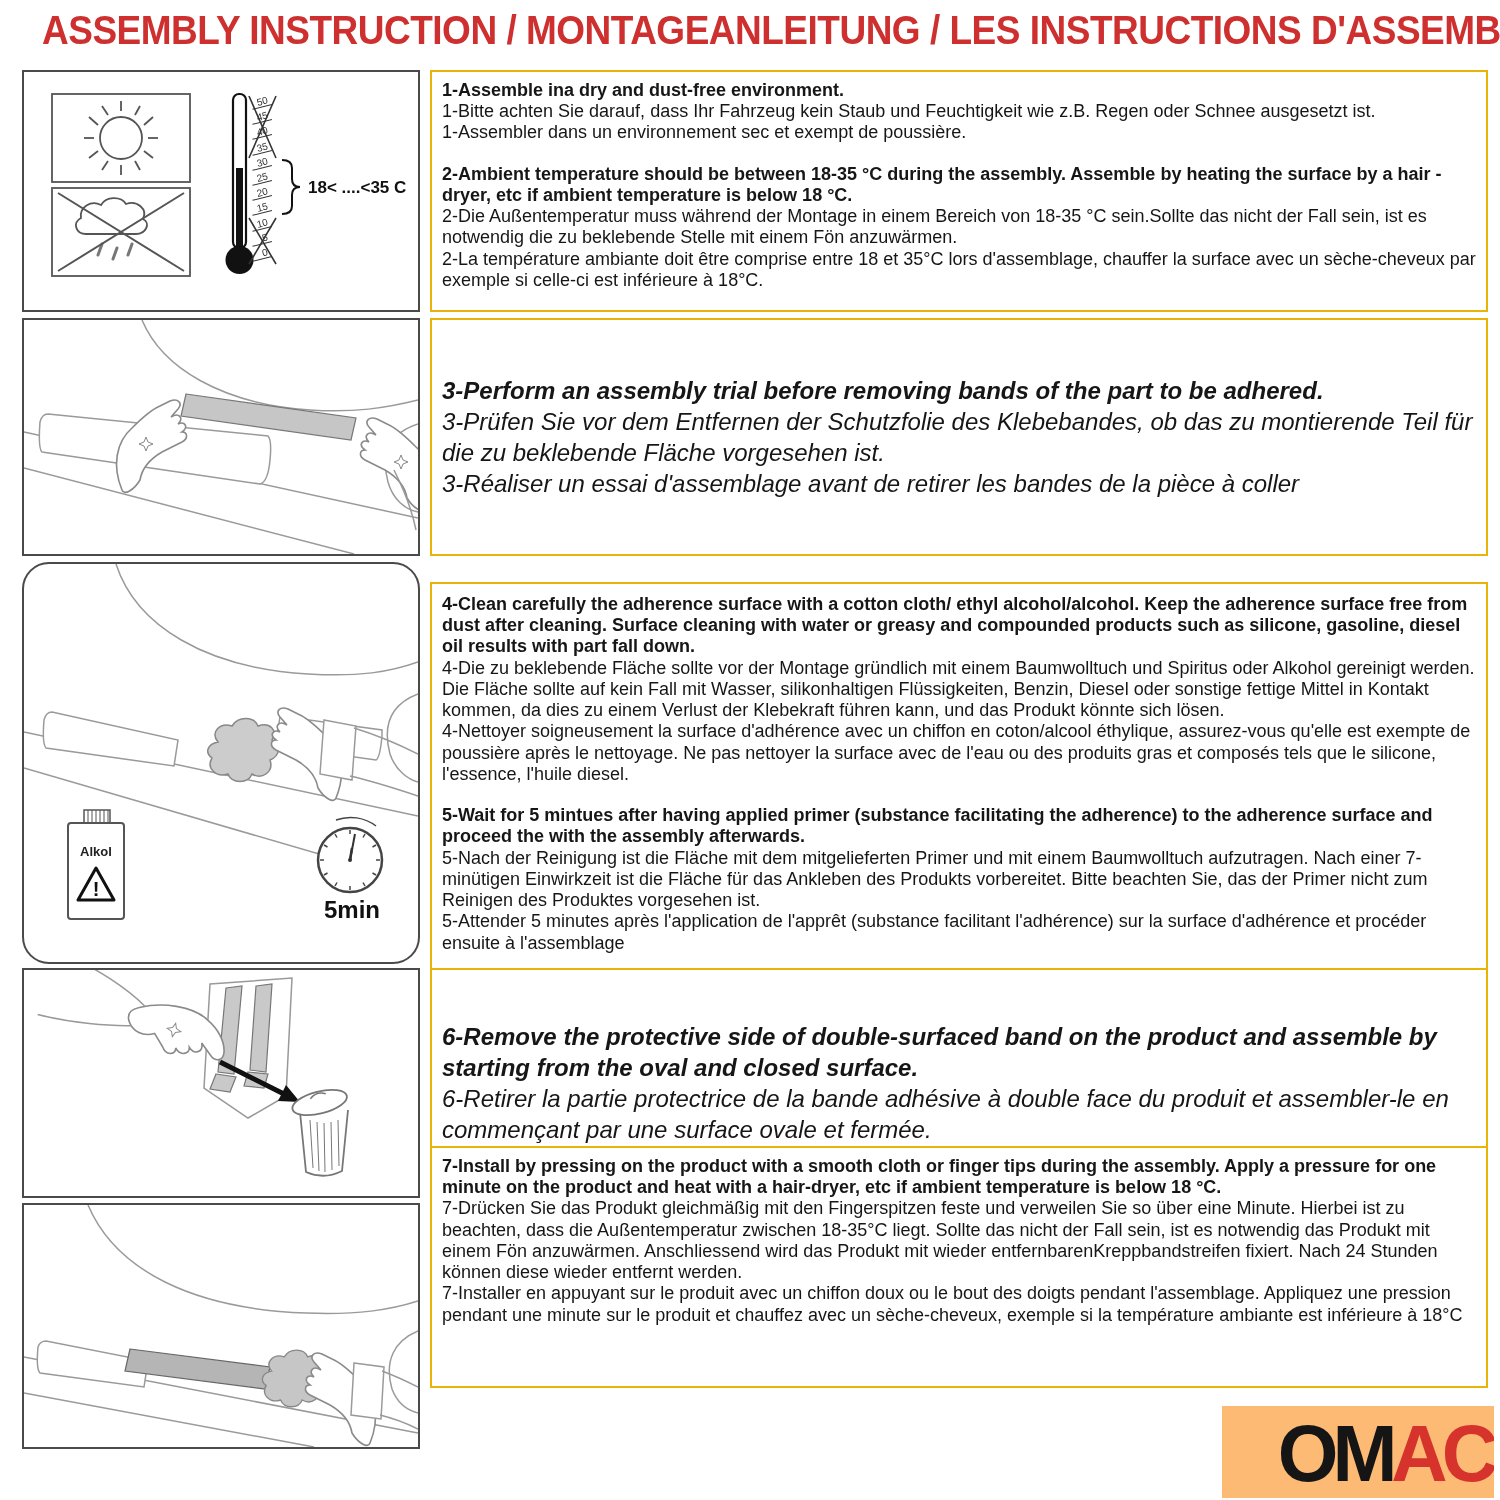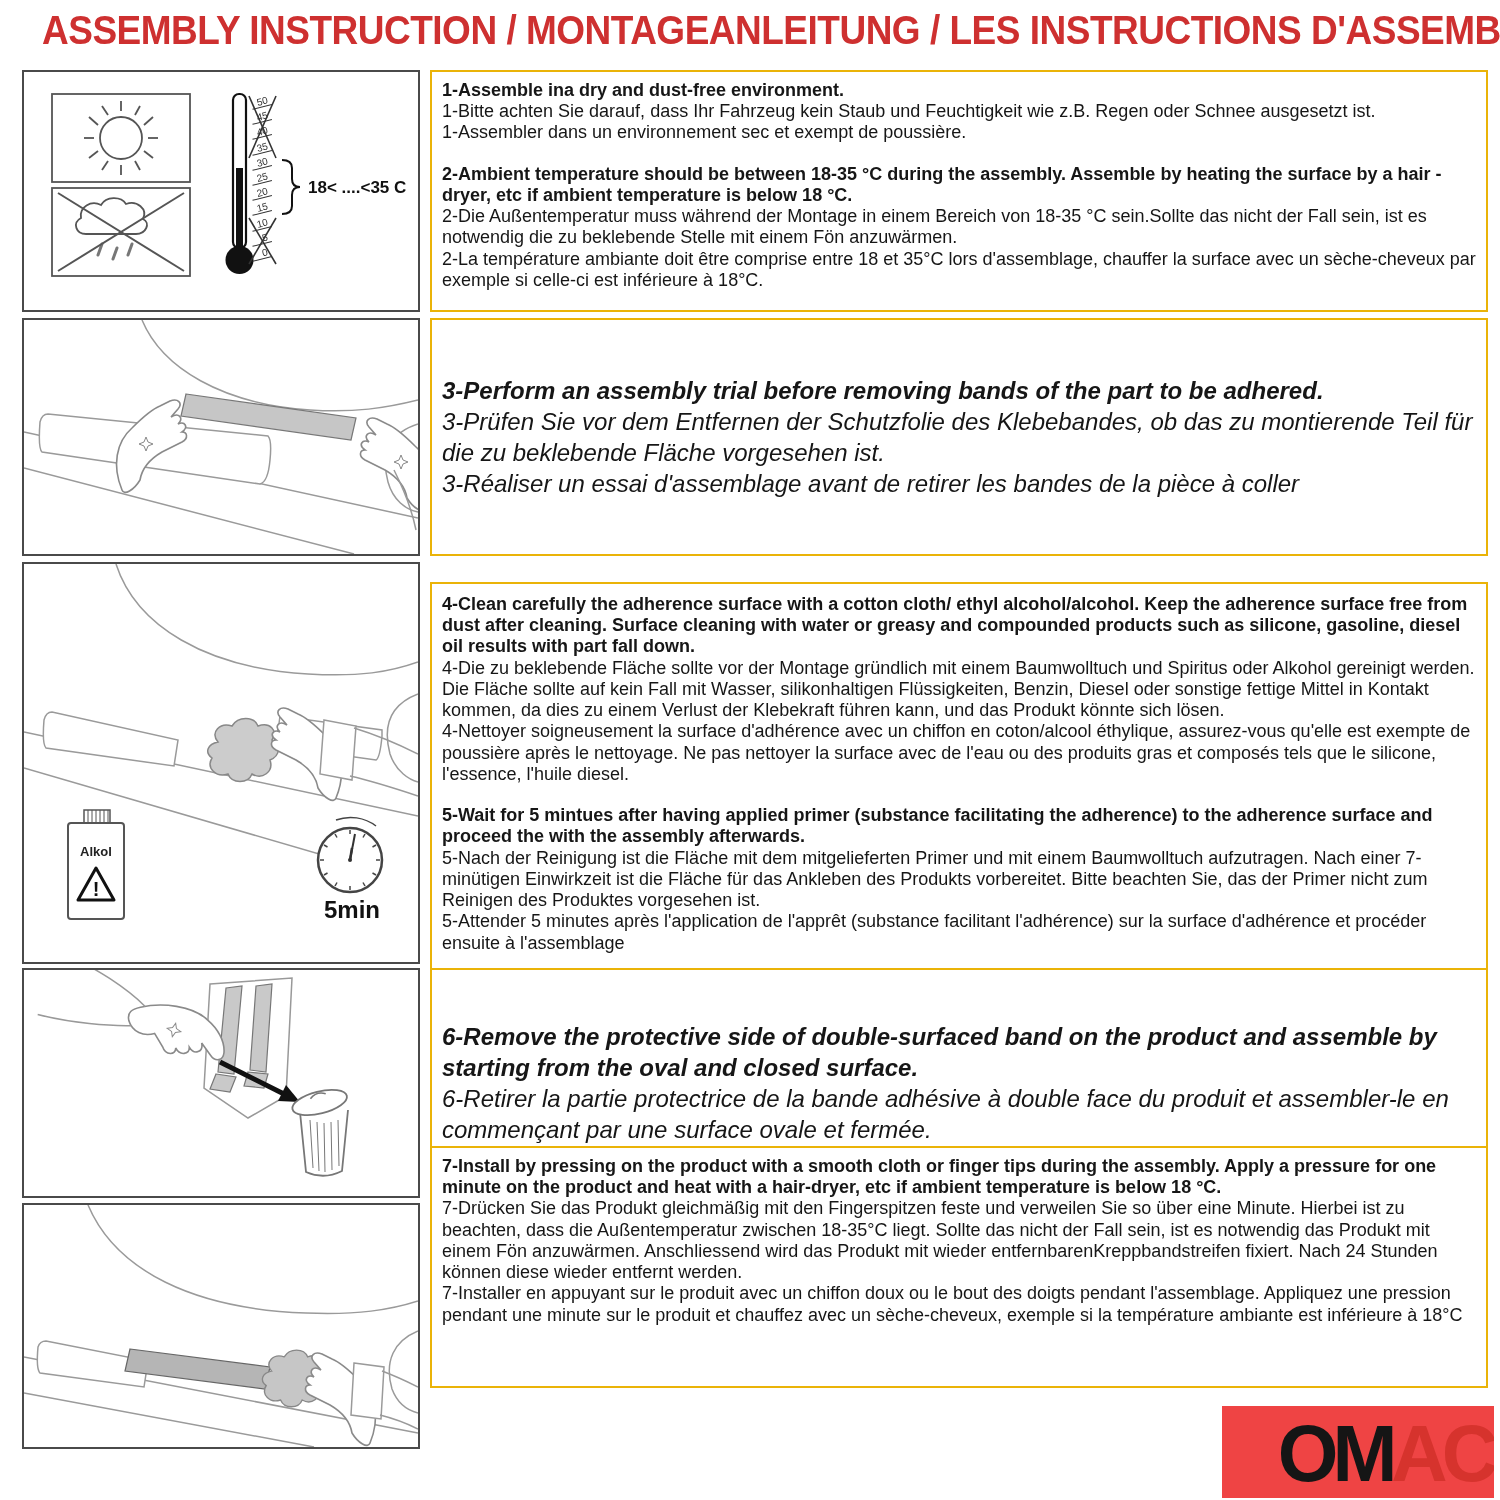--- a/index.html
+++ b/index.html
@@ -10,21 +10,21 @@
          transform:scaleY(1.1);transform-origin:left top;}
   .panel{position:absolute;background:#fff;box-sizing:border-box;overflow:hidden;}
   .image-panel{left:22px;width:398px;border:2px solid #4a4a4a;}
   .text-panel{left:430px;width:1058px;border:2px solid #eab308;padding:8px 10px;}
   .text-panel p{margin:0;}
   .text-panel .en{font-weight:700;}
   .fs-sm{font-size:18px;line-height:1.18;}
   .fs-md{font-size:24px;line-height:1.3;font-style:italic;}
   .center{display:flex;flex-direction:column;justify-content:center;}
   .step + .step{margin-top:20px;}
-  .logo{position:absolute;left:1222px;top:1406px;width:272px;height:92px;background:#ef4444;
+  .logo{position:absolute;left:1222px;top:1406px;width:272px;height:92px;background:#fdba74;
         display:flex;align-items:center;justify-content:flex-end;}
   .logo svg{display:block;}
   svg text{font-family:"Liberation Sans",sans-serif;}
   .illus{display:block;}
 </style>
 </head>
 <body>
 
 <div class="page">
 
@@ -157,21 +157,21 @@
   </div>
 
   <div class="panel text-panel fs-md center" style="top:318px;height:238px;">
     <div class="step">
       <p class="en">3-Perform an assembly trial before removing bands of the part to be adhered.</p>
       <p class="de">3-Prüfen Sie vor dem Entfernen der Schutzfolie des Klebebandes, ob das zu montierende Teil für die zu beklebende Fläche vorgesehen ist.</p>
       <p class="fr">3-Réaliser un essai d'assemblage avant de retirer les bandes de la pièce à coller</p>
     </div>
   </div>
 
-  <div class="panel image-panel" style="top:562px;height:402px;">
+  <div class="panel image-panel" style="top:562px;height:402px;border-radius:27px;">
     <svg class="illus" width="394" height="398" viewBox="0 0 394 398">
       <g stroke="#9a9a9a" fill="none" stroke-width="1.5">
         <path d="M92,0 C112,62 182,104 284,110 C336,113 366,108 394,98"></path>
         <path d="M394,130 C368,140 358,160 366,190 C372,208 386,216 394,218"></path>
         <line x1="0" y1="168" x2="394" y2="252"></line>
         <line x1="0" y1="204" x2="350" y2="306"></line>
         <path d="M20,156 Q18,180 22,184 L150,202 L154,176 L28,148 Q22,148 20,156 Z" fill="#fff"></path>
         <path d="M252,182 L352,196 Q356,194 358,172 L358,166 L256,152 Z" fill="#fff"></path>
       </g>
       <g transform="translate(180,160)">

